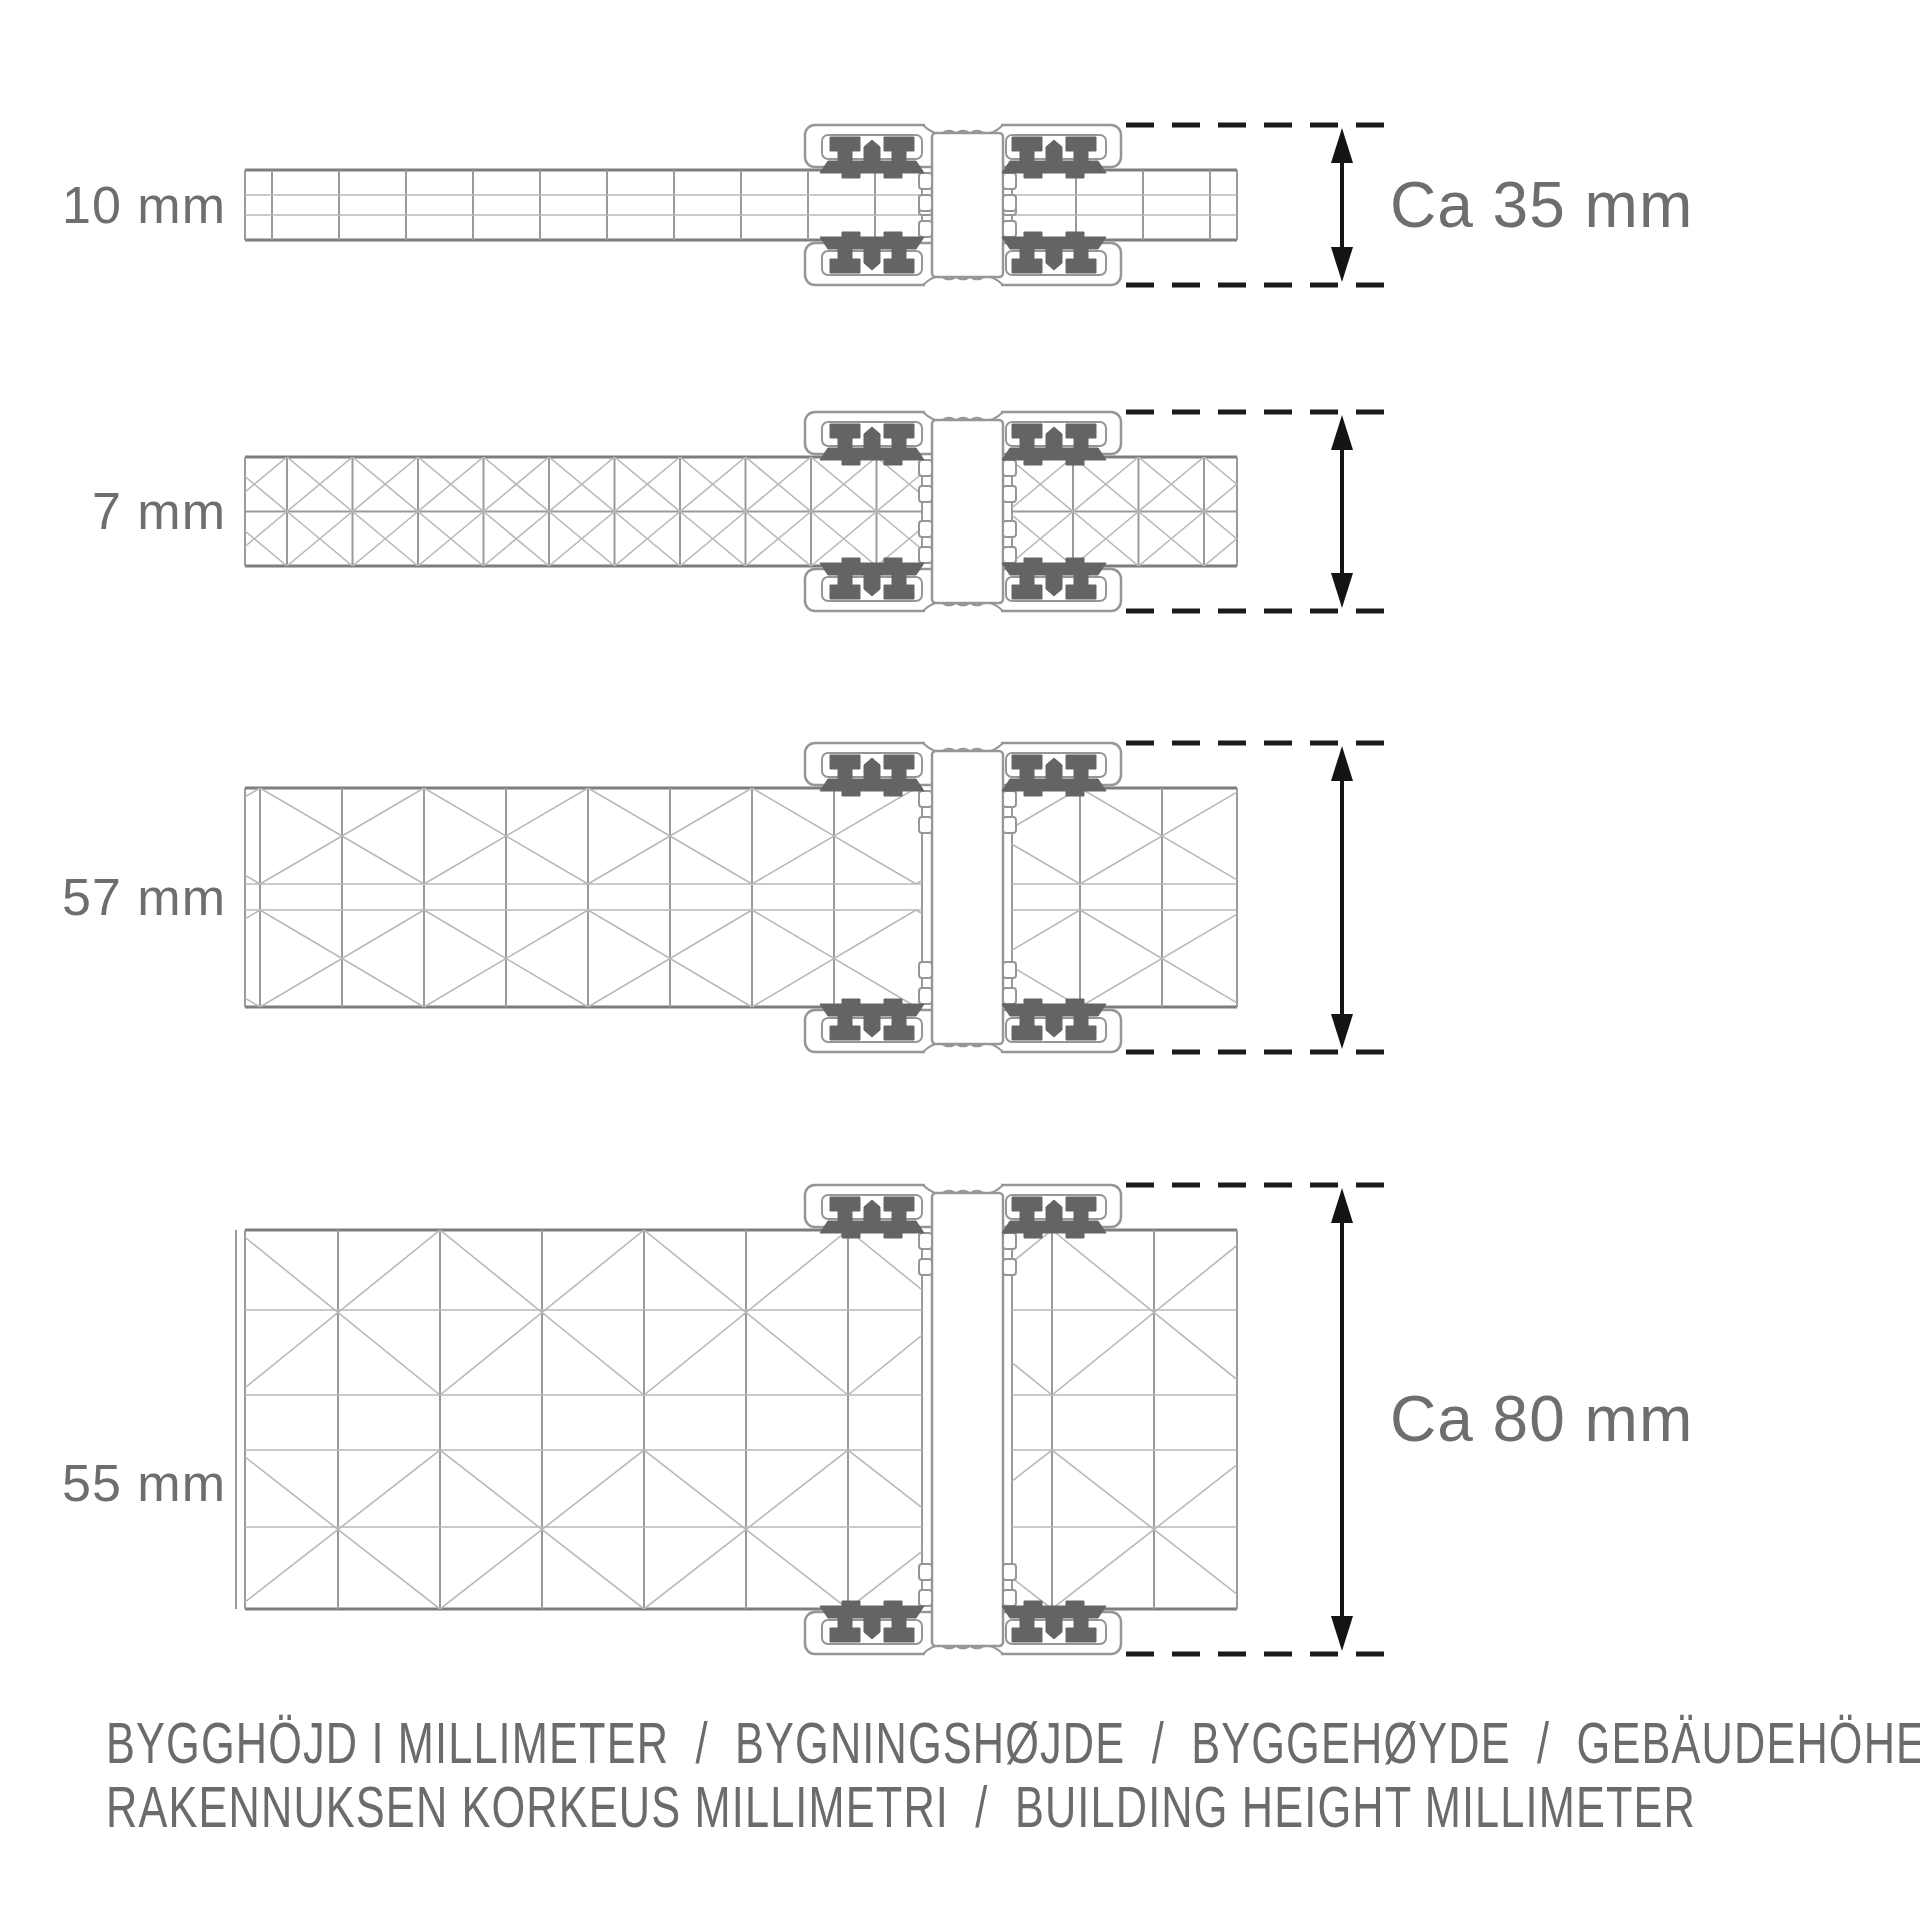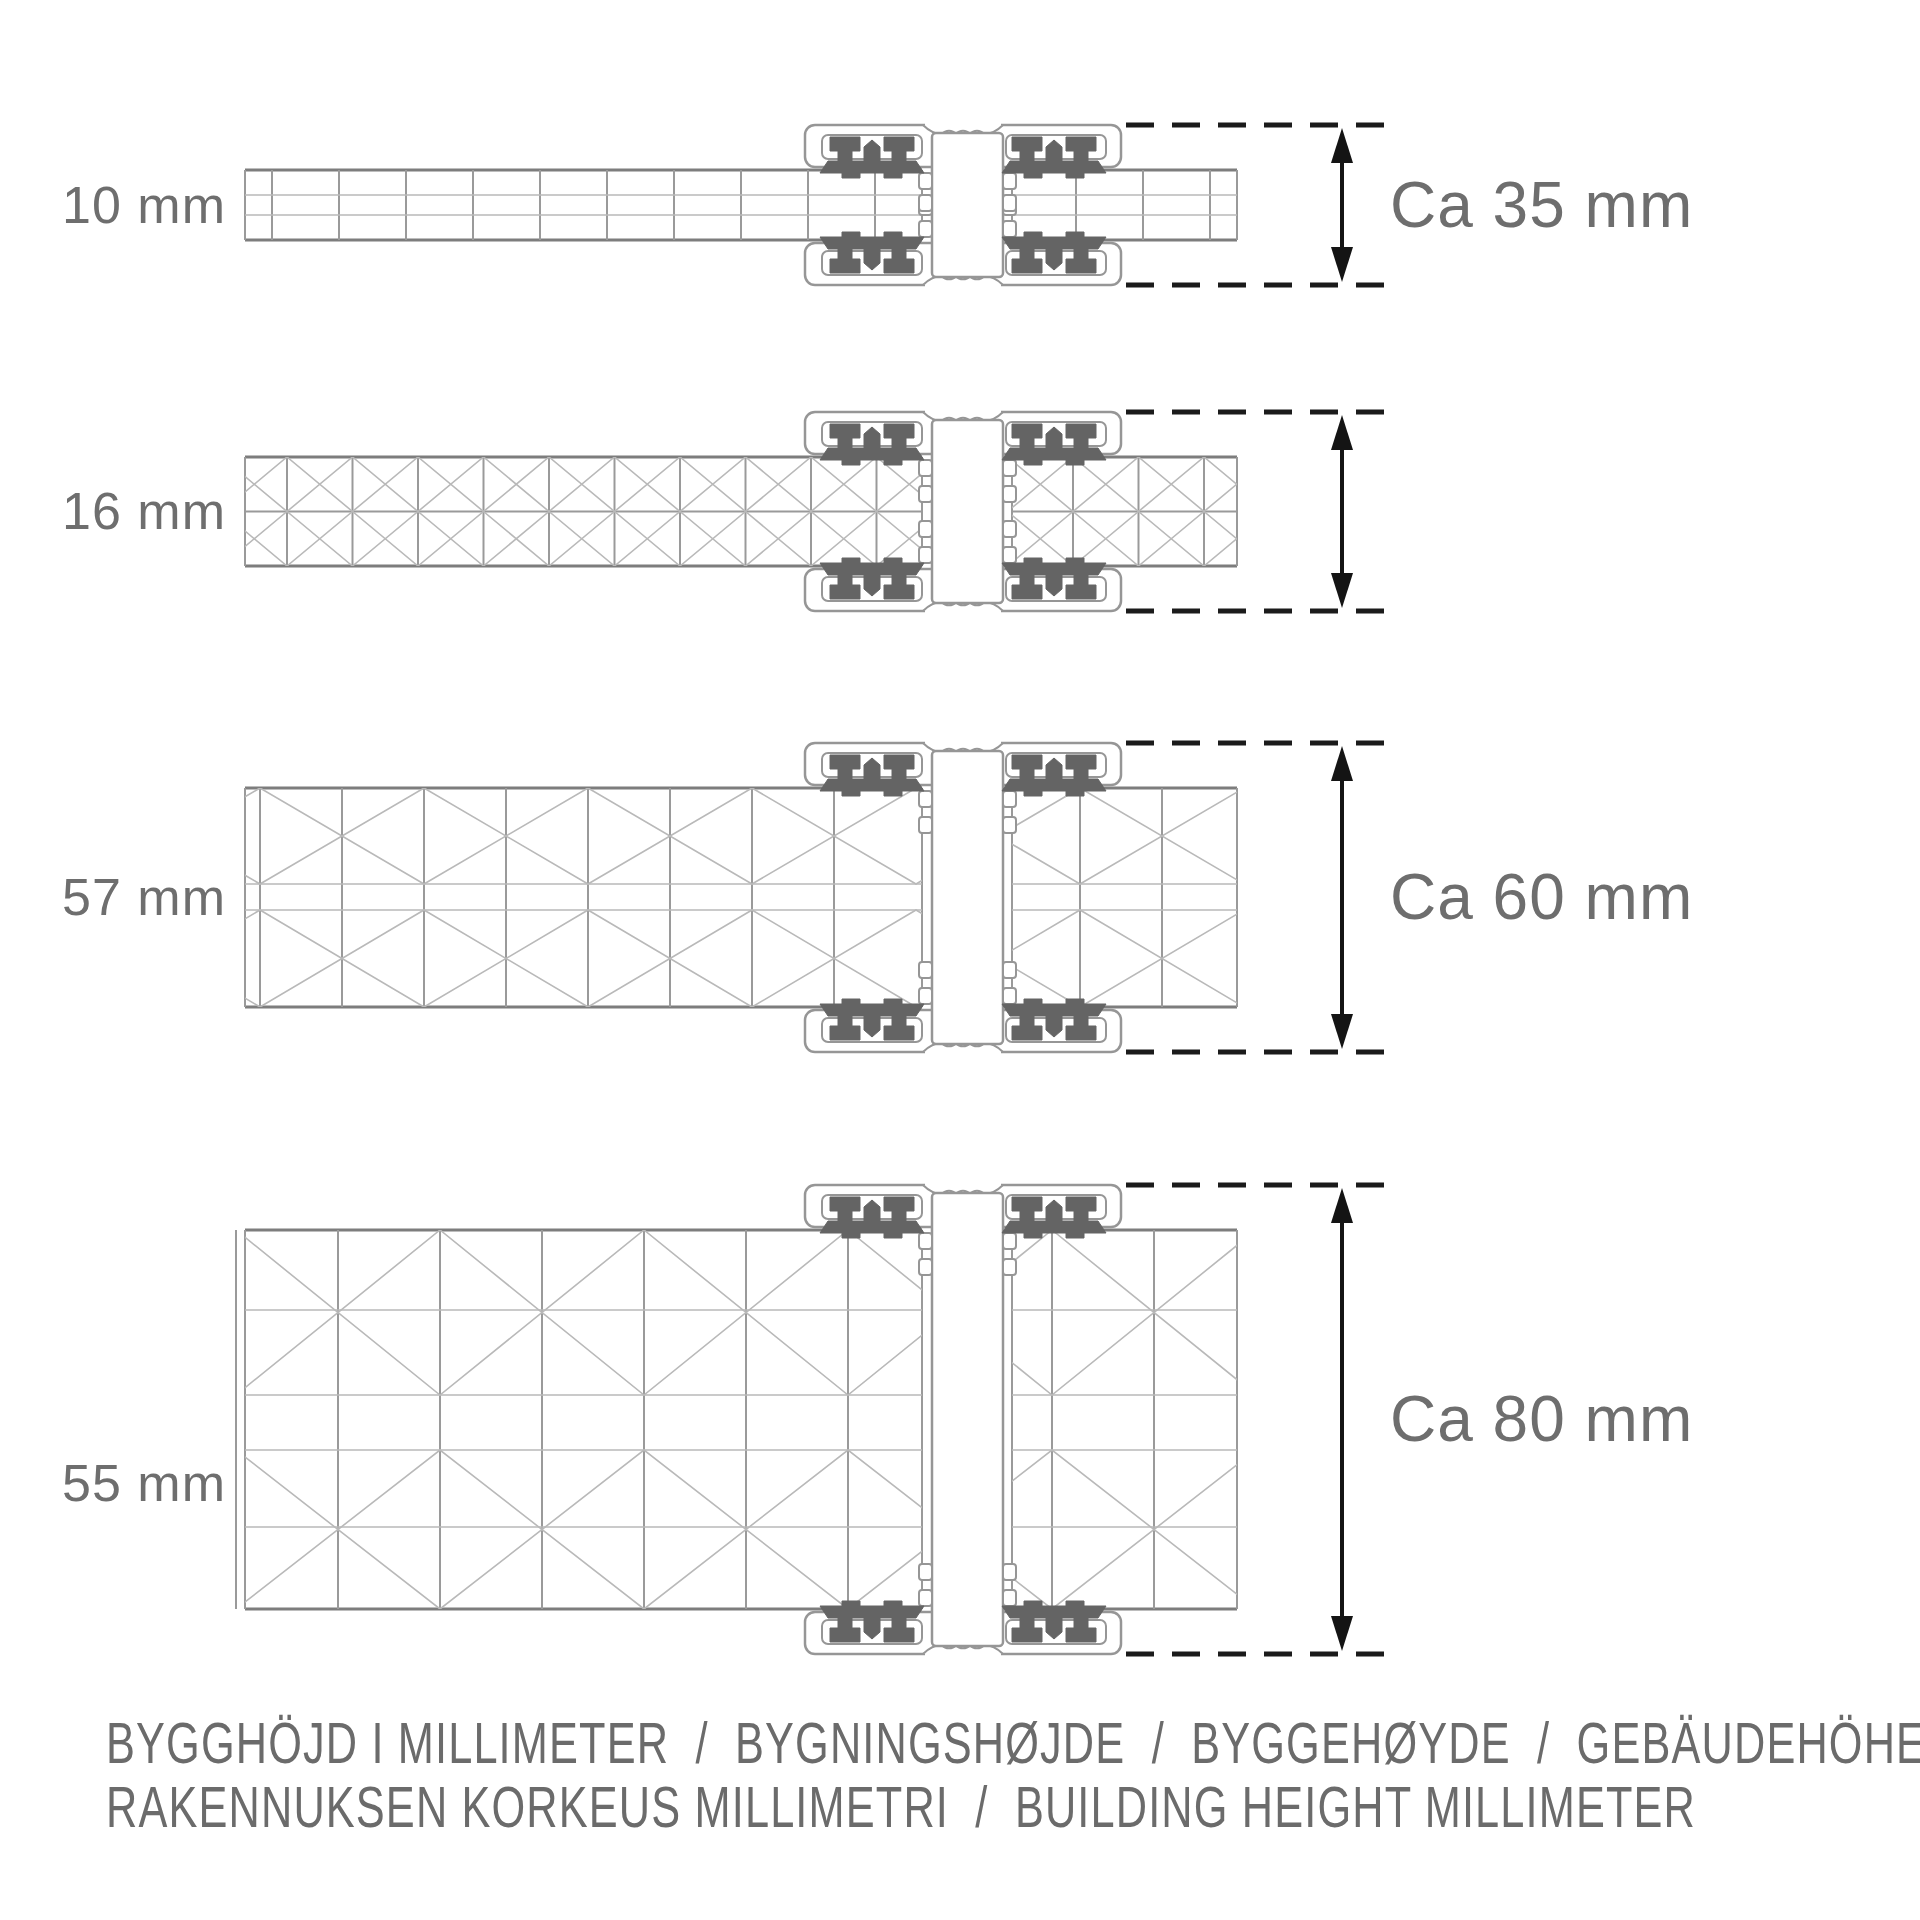--- a/index.html
+++ b/index.html
@@ -273,23 +273,22 @@
       <rect class="prof2" x="1003" y="1259" width="13" height="16" rx="3"></rect>
       <rect class="prof2" x="1003" y="1590" width="13" height="16" rx="3"></rect>
       <rect class="prof2" x="1003" y="1564" width="13" height="16" rx="3"></rect>
       <polygon class="gasket" points="820,1233 828,1221 828,1221 838,1221 838,1211 830,1211 830,1197 860,1197 860,1211 852,1211 852,1221 864,1221 864,1207 872,1200 880,1207 880,1221 892,1221 892,1211 884,1211 884,1197 914,1197 914,1211 906,1211 906,1221 916,1221 916,1221 924,1233 902,1233 902,1238 884,1238 884,1233 860,1233 860,1238 842,1238 842,1233"></polygon>
       <polygon class="gasket" points="820,1606 828,1618 828,1618 838,1618 838,1628 830,1628 830,1642 860,1642 860,1628 852,1628 852,1618 864,1618 864,1632 872,1639 880,1632 880,1618 892,1618 892,1628 884,1628 884,1642 914,1642 914,1628 906,1628 906,1618 916,1618 916,1618 924,1606 902,1606 902,1601 884,1601 884,1606 860,1606 860,1601 842,1601 842,1606"></polygon>
       <polygon class="gasket" points="1002,1233 1010,1221 1010,1221 1020,1221 1020,1211 1012,1211 1012,1197 1042,1197 1042,1211 1034,1211 1034,1221 1046,1221 1046,1207 1054,1200 1062,1207 1062,1221 1074,1221 1074,1211 1066,1211 1066,1197 1096,1197 1096,1211 1088,1211 1088,1221 1098,1221 1098,1221 1106,1233 1084,1233 1084,1238 1066,1238 1066,1233 1042,1233 1042,1238 1024,1238 1024,1233"></polygon>
       <polygon class="gasket" points="1002,1606 1010,1618 1010,1618 1020,1618 1020,1628 1012,1628 1012,1642 1042,1642 1042,1628 1034,1628 1034,1618 1046,1618 1046,1632 1054,1639 1062,1632 1062,1618 1074,1618 1074,1628 1066,1628 1066,1642 1096,1642 1096,1628 1088,1628 1088,1618 1098,1618 1098,1618 1106,1606 1084,1606 1084,1601 1066,1601 1066,1606 1042,1606 1042,1601 1024,1601 1024,1606"></polygon>
     </svg>
 
   <div class="tlabel" style="top:174px">10 mm</div>
-  <div class="tlabel" style="top:480px">16 mm</div>
+  <div class="tlabel" style="top:480px">7 mm</div>
   <div class="tlabel" style="top:866px">57 mm</div>
   <div class="tlabel" style="top:1452px">55 mm</div>
 
   <div class="hlabel" style="top:174px">Ca 35 mm</div>
-  <div class="hlabel" style="top:866px">Ca 60 mm</div>
   <div class="hlabel" style="top:1388px">Ca 80 mm</div>
 
   <div class="footer-line" style="top:1712px">BYGGHÖJD I MILLIMETER  /  BYGNINGSHØJDE  /  BYGGEHØYDE  /  GEBÄUDEHÖHE</div>
   <div class="footer-line" style="top:1776px">RAKENNUKSEN KORKEUS MILLIMETRI  /  BUILDING HEIGHT MILLIMETER</div>
 </div>
 
 </body></html>

